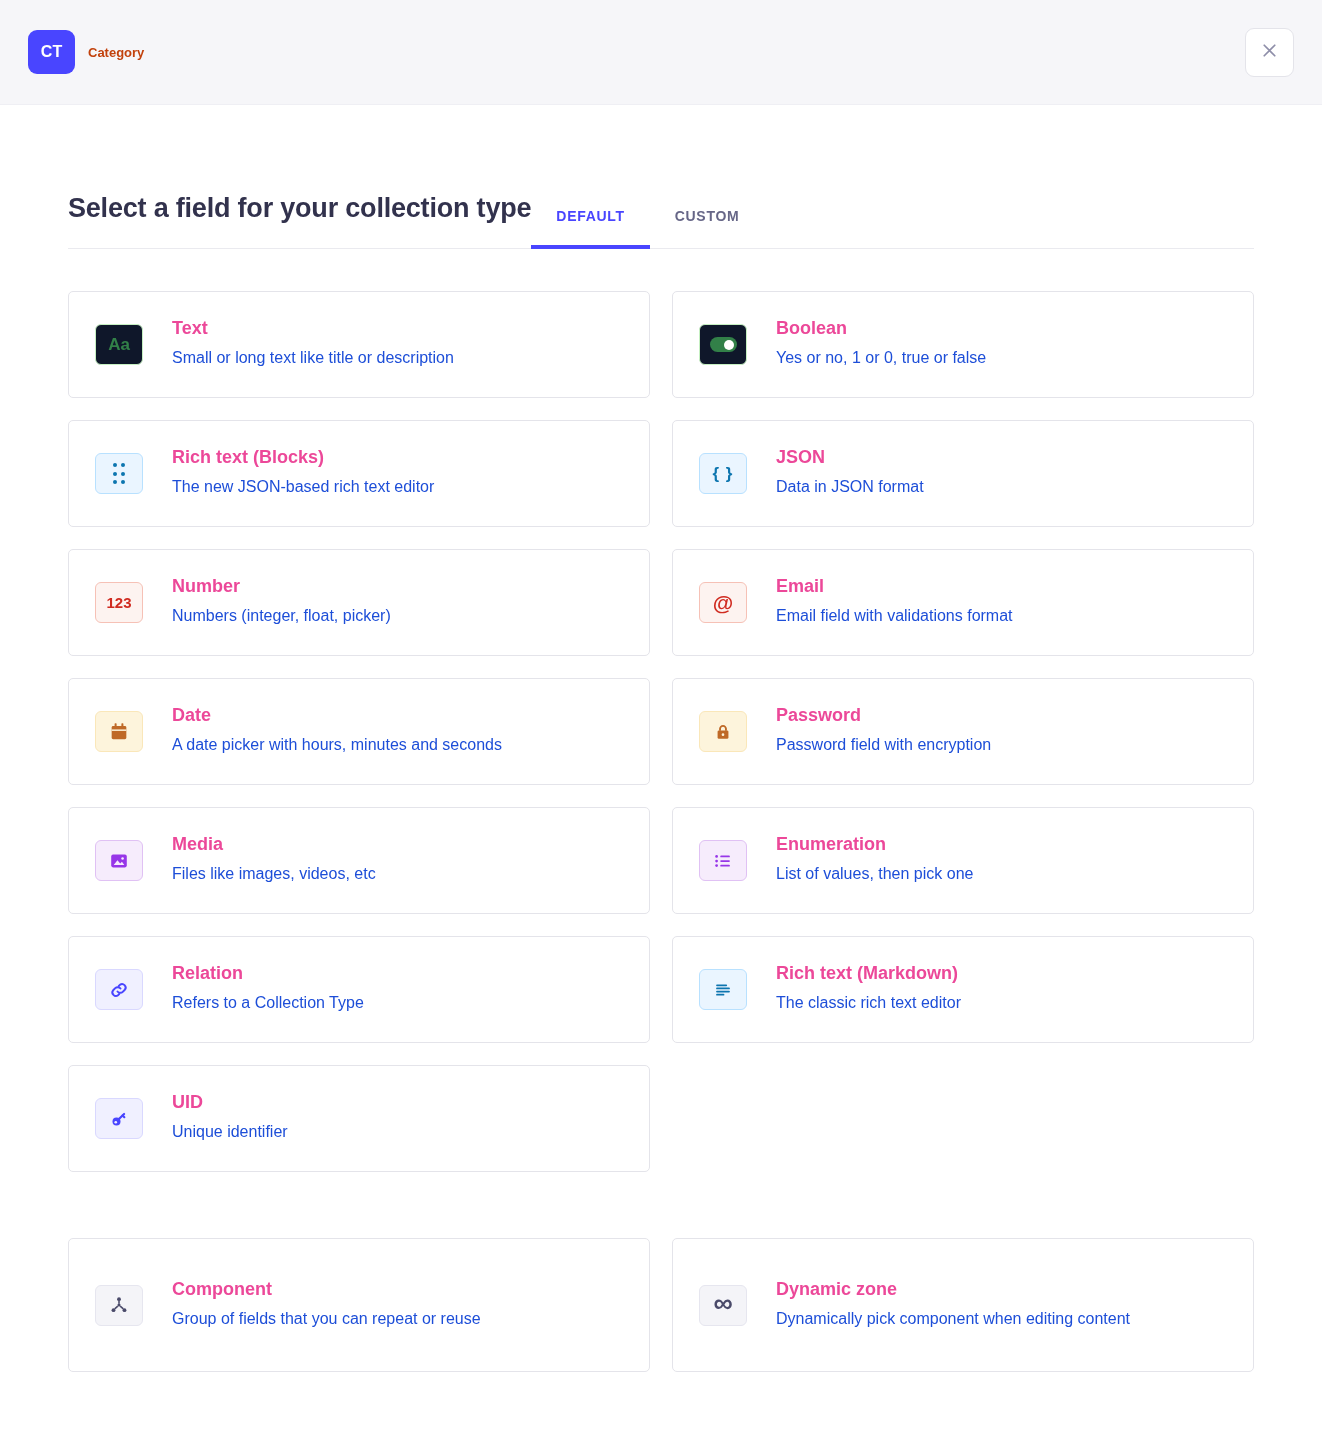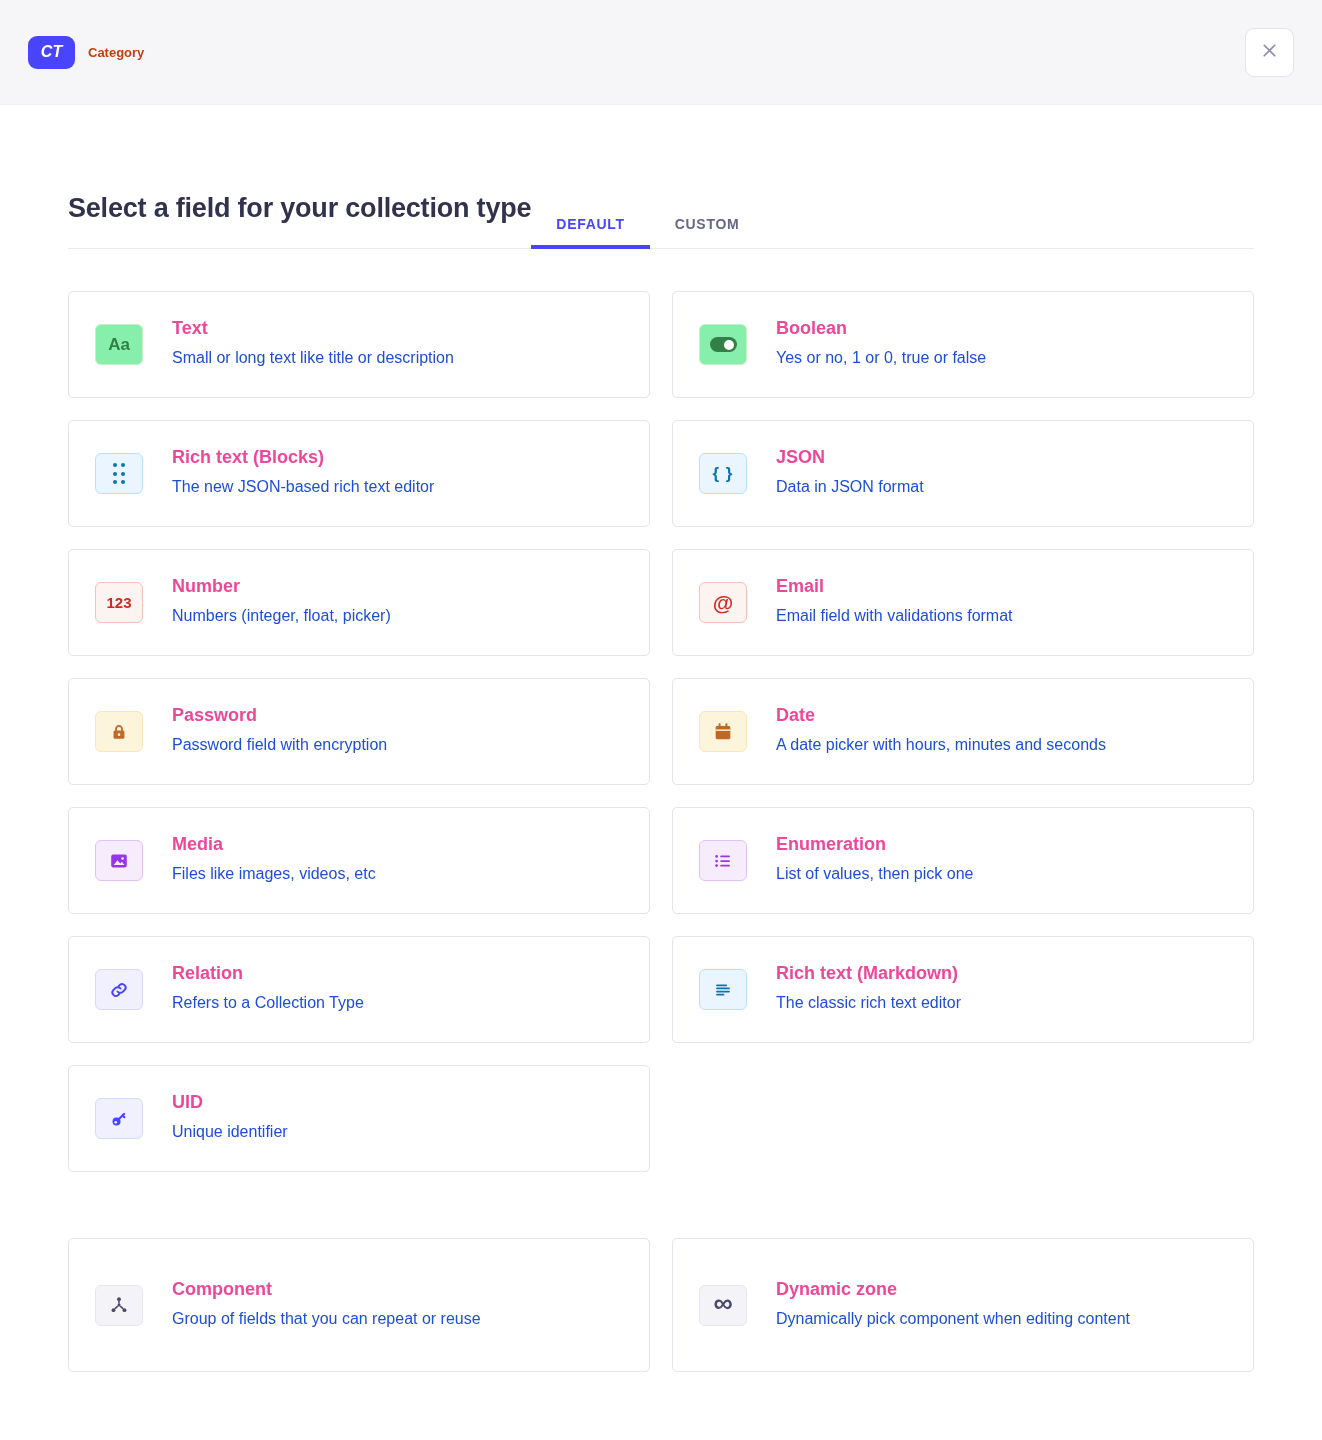--- a/index.html
+++ b/index.html
@@ -13,26 +13,25 @@
   
   .modal-header {
     height: 105px;
     background: #f6f6f9;
     border-bottom: 1px solid #efeff4;
     display: flex;
     align-items: center;
     padding: 0 28px;
   }
   .ct-badge {
-    width: 47px; height: 33px;
+    width: 47px; height: 44px;
     background: #4945ff;
     border-radius: 9px;
     color: #fff;
     font-weight: 700;
-    font-style: italic;
     font-size: 16px;
     display: flex; align-items: center; justify-content: center;
     flex: none;
   }
   .header-title {
     margin-left: 13px;
     font-size: 13px;
     font-weight: 700;
     color: #c2410c;
   }
@@ -58,21 +57,21 @@
   }
   .page-title {
     font-size: 27px;
     font-weight: 700;
     color: #32324d;
     letter-spacing: -0.2px;
     margin-bottom: 24px;
   }
   .tabs { display: flex; }
   .tab {
-    padding: 6px 25px 13px;
+    padding: 6px 25px 21px;
     font-size: 14px;
     font-weight: 700;
     letter-spacing: 0.7px;
     color: #666687;
     cursor: pointer;
     margin-bottom: -1px;
   }
   .tab.active {
     color: #4945ff;
     border-bottom: 4px solid #4945ff;
@@ -115,21 +114,21 @@
     margin-bottom: 7px;
   }
   .card-desc {
     font-size: 16px;
     color: #1d4ed8;
     line-height: 1.55;
   }
   .desc-narrow { max-width: 390px; }
 
   
-  .t-green   { background:#86efac; border-color:#c6f0c2; color:#328048; }
+  .t-green   { background:#0f172a; border-color:#c6f0c2; color:#328048; }
   .t-blue    { background:#eaf5ff; border-color:#b8e1ff; color:#0c75af; }
   .t-red     { background:#fdf3f0; border-color:#f6c1b6; color:#d02b20; }
   .t-yellow  { background:#fdf4dc; border-color:#fae7b9; color:#bf6927; }
   .t-purple  { background:#f6ecfc; border-color:#e0c1f4; color:#9736e8; }
   .t-indigo  { background:#f0f0ff; border-color:#d9d8ff; color:#4945ff; }
   .t-neutral { background:#f4f4f8; border-color:#e6e6ef; color:#4a4a6a; }
 
   
   .g-aa     { font-size: 17px; font-weight: 700; }
   .g-braces { font-size: 17px; font-weight: 700; letter-spacing: 1px; }
@@ -254,44 +253,44 @@
         <span class="g-at">@</span>
       </div>
       <div class="cardtext">
         <div class="card-title">Email</div>
         <div class="card-desc">Email field with validations format</div>
       </div>
     </div>
 
     <div class="card">
       <div class="iconbox t-yellow">
-        <svg width="20" height="20" viewBox="0 0 24 24">
-          <path fill="currentColor" d="M12 3.5c-2.6 0-4.7 2.1-4.7 4.7v2.3h2.3V8.2c0-1.3 1.1-2.4 2.4-2.4s2.4 1.1 2.4 2.4v2.3h2.3V8.2c0-2.6-2.1-4.7-4.7-4.7z"></path>
-          <rect x="5.5" y="10.2" width="13" height="10" rx="1.6" fill="currentColor"></rect>
-          <circle cx="12" cy="15.2" r="1.6" fill="#fdf4dc"></circle>
-        </svg>
-      </div>
-      <div class="cardtext">
-        <div class="card-title">Password</div>
-        <div class="card-desc">Password field with encryption</div>
-      </div>
-    </div>
-
-    <div class="card">
-      <div class="iconbox t-yellow">
         <svg width="22" height="22" viewBox="0 0 24 24">
           <rect x="7.2" y="2.5" width="2.2" height="4.5" rx="0.7" fill="currentColor"></rect>
           <rect x="14.6" y="2.5" width="2.2" height="4.5" rx="0.7" fill="currentColor"></rect>
           <rect x="4" y="5.5" width="16" height="14.5" rx="1.6" fill="currentColor"></rect>
           <rect x="4" y="9.2" width="16" height="1.6" fill="#fdf4dc"></rect>
         </svg>
       </div>
       <div class="cardtext">
         <div class="card-title">Date</div>
         <div class="card-desc">A date picker with hours, minutes and seconds</div>
+      </div>
+    </div>
+
+    <div class="card">
+      <div class="iconbox t-yellow">
+        <svg width="20" height="20" viewBox="0 0 24 24">
+          <path fill="currentColor" d="M12 3.5c-2.6 0-4.7 2.1-4.7 4.7v2.3h2.3V8.2c0-1.3 1.1-2.4 2.4-2.4s2.4 1.1 2.4 2.4v2.3h2.3V8.2c0-2.6-2.1-4.7-4.7-4.7z"></path>
+          <rect x="5.5" y="10.2" width="13" height="10" rx="1.6" fill="currentColor"></rect>
+          <circle cx="12" cy="15.2" r="1.6" fill="#fdf4dc"></circle>
+        </svg>
+      </div>
+      <div class="cardtext">
+        <div class="card-title">Password</div>
+        <div class="card-desc">Password field with encryption</div>
       </div>
     </div>
 
     <div class="card">
       <div class="iconbox t-purple">
         <svg width="22" height="22" viewBox="0 0 24 24">
           <rect x="3.5" y="5" width="17" height="14" rx="2" fill="currentColor"></rect>
           <circle cx="15.9" cy="9.2" r="1.4" fill="#f6ecfc"></circle>
           <path d="M6.2 16.4l4.1-5.3 3 3.7 1.9-2 2.6 3.6z" fill="#f6ecfc"></path>
         </svg>

